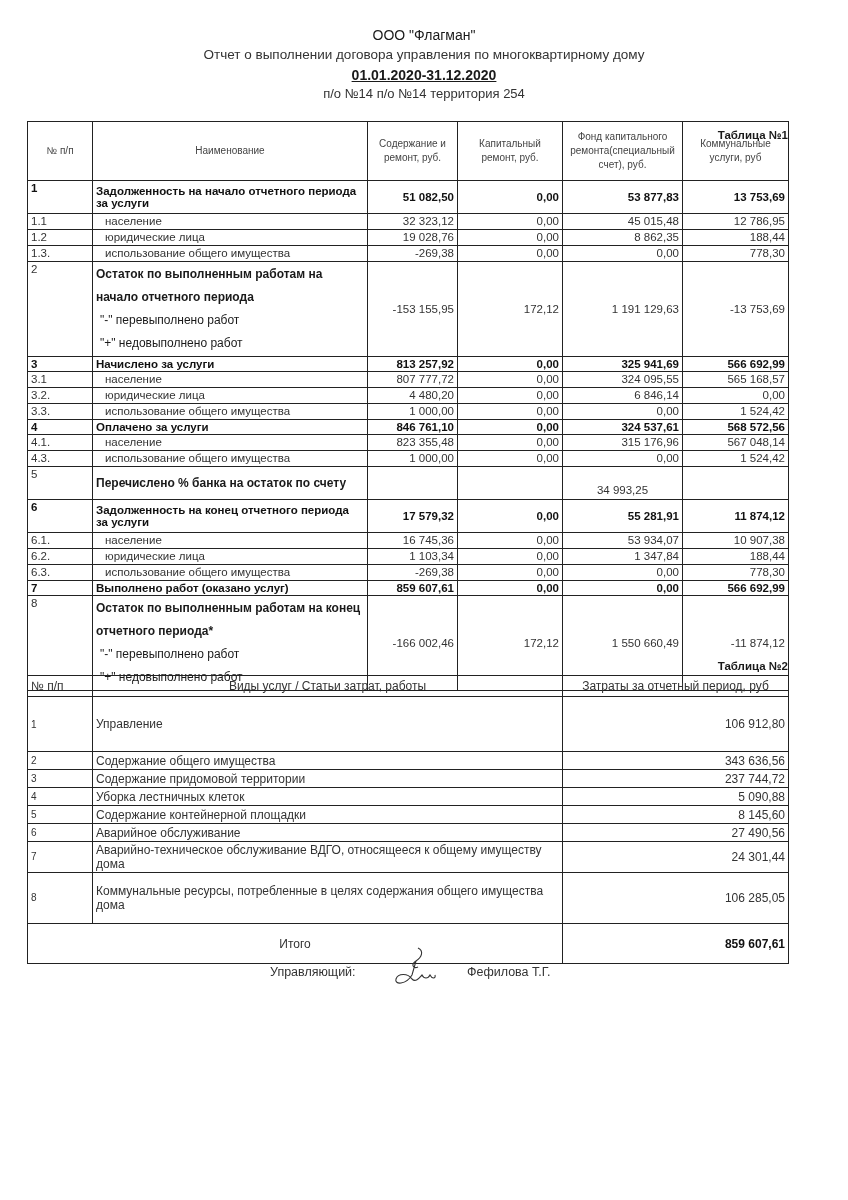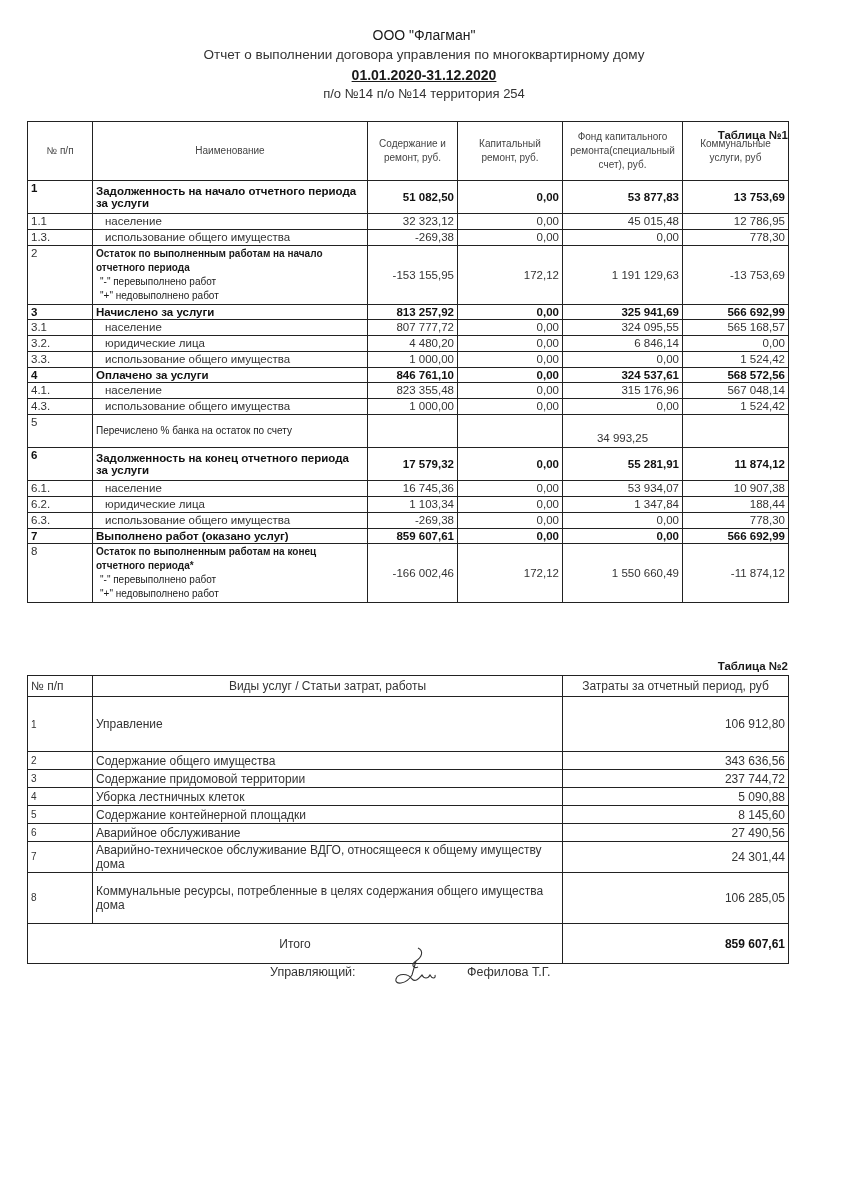--- a/index.html
+++ b/index.html
@@ -17,21 +17,21 @@
   td, th { border: 1px solid #222; padding: 1px 3px; vertical-align: middle; }
   #t1 { left: 27px; top: 121px; width: 761px; }
   #t1 th { font-weight: normal; font-size: 10px; color: #444; text-align: center; height: 56px; line-height: 14px; }
   #t1 td.num { text-align: left; vertical-align: top; color: #333; }
   #t1 td.val { text-align: right; color: #333; }
   #t1 tr.main td { font-weight: bold; color: #111; }
   #t1 tr.main td.val { color: #111; }
   #t1 tr.sub td.name { padding-left: 12px; color: #333; font-weight: normal; }
   #t1 tr.sub td { height: 13px; line-height: 13px; font-size: 11.5px; }
   #t1 tr.normal td { font-weight: normal; }
-  #t1 tr.normal td.name { font-size: 10px; line-height: 14px; margin-left: 20px; }
+  #t1 tr.normal td.name { font-size: 12px; line-height: 23px; margin-left: 20px; }
   #t1 tr.tall td { height: 56px; }
   #t1 tr.two td { height: 30px; }
   #t1 tr.r5 td { height: 28px; }
   #t1 tr.r5 td.val { vertical-align: bottom; padding-bottom: 3px; }
 
   #t2 { left: 27px; top: 675px; width: 761px; }
   #t2 th { font-weight: normal; font-size: 12px; color: #333; height: 18px; }
   #t2 td { font-size: 12px; color: #333; }
   #t2 td.num { vertical-align: middle; font-size: 10px; }
   #t2 td.val { text-align: right; margin-top: 17px; }
@@ -88,20 +88,28 @@
       </tr>
       <tr class="sub">
         <td class="num">1.1</td>
         <td class="name">население</td>
         <td class="val">32 323,12</td>
         <td class="val">0,00</td>
         <td class="val">45 015,48</td>
         <td class="val">12 786,95</td>
       </tr>
       <tr class="sub">
+        <td class="num">1.2</td>
+        <td class="name">юридические лица</td>
+        <td class="val">19 028,76</td>
+        <td class="val">0,00</td>
+        <td class="val">8 862,35</td>
+        <td class="val">188,44</td>
+      </tr>
+      <tr class="sub">
         <td class="num">1.3.</td>
         <td class="name">использование общего имущества</td>
         <td class="val">-269,38</td>
         <td class="val">0,00</td>
         <td class="val">0,00</td>
         <td class="val">778,30</td>
       </tr>
       <tr class="normal tall">
         <td class="num">2</td>
         <td class="name" style="font-weight: normal;">
@@ -165,21 +173,21 @@
       <tr class="sub">
         <td class="num">4.3.</td>
         <td class="name">использование общего имущества</td>
         <td class="val">1 000,00</td>
         <td class="val">0,00</td>
         <td class="val">0,00</td>
         <td class="val">1 524,42</td>
       </tr>
       <tr class="normal r5">
         <td class="num">5</td>
-        <td class="name" style="font-weight: normal;">Перечислено % банка на остаток по счету</td>
+        <td class="name" style="font-weight: bold;">Перечислено % банка на остаток по счету</td>
         <td class="val"></td>
         <td class="val"></td>
         <td class="val" style="text-align: center;">34 993,25</td>
         <td class="val"></td>
       </tr>
       <tr class="main two">
         <td class="num">6</td>
         <td class="name">Задолженность на конец отчетного периода за услуги</td>
         <td class="val">17 579,32</td>
         <td class="val">0,00</td>

